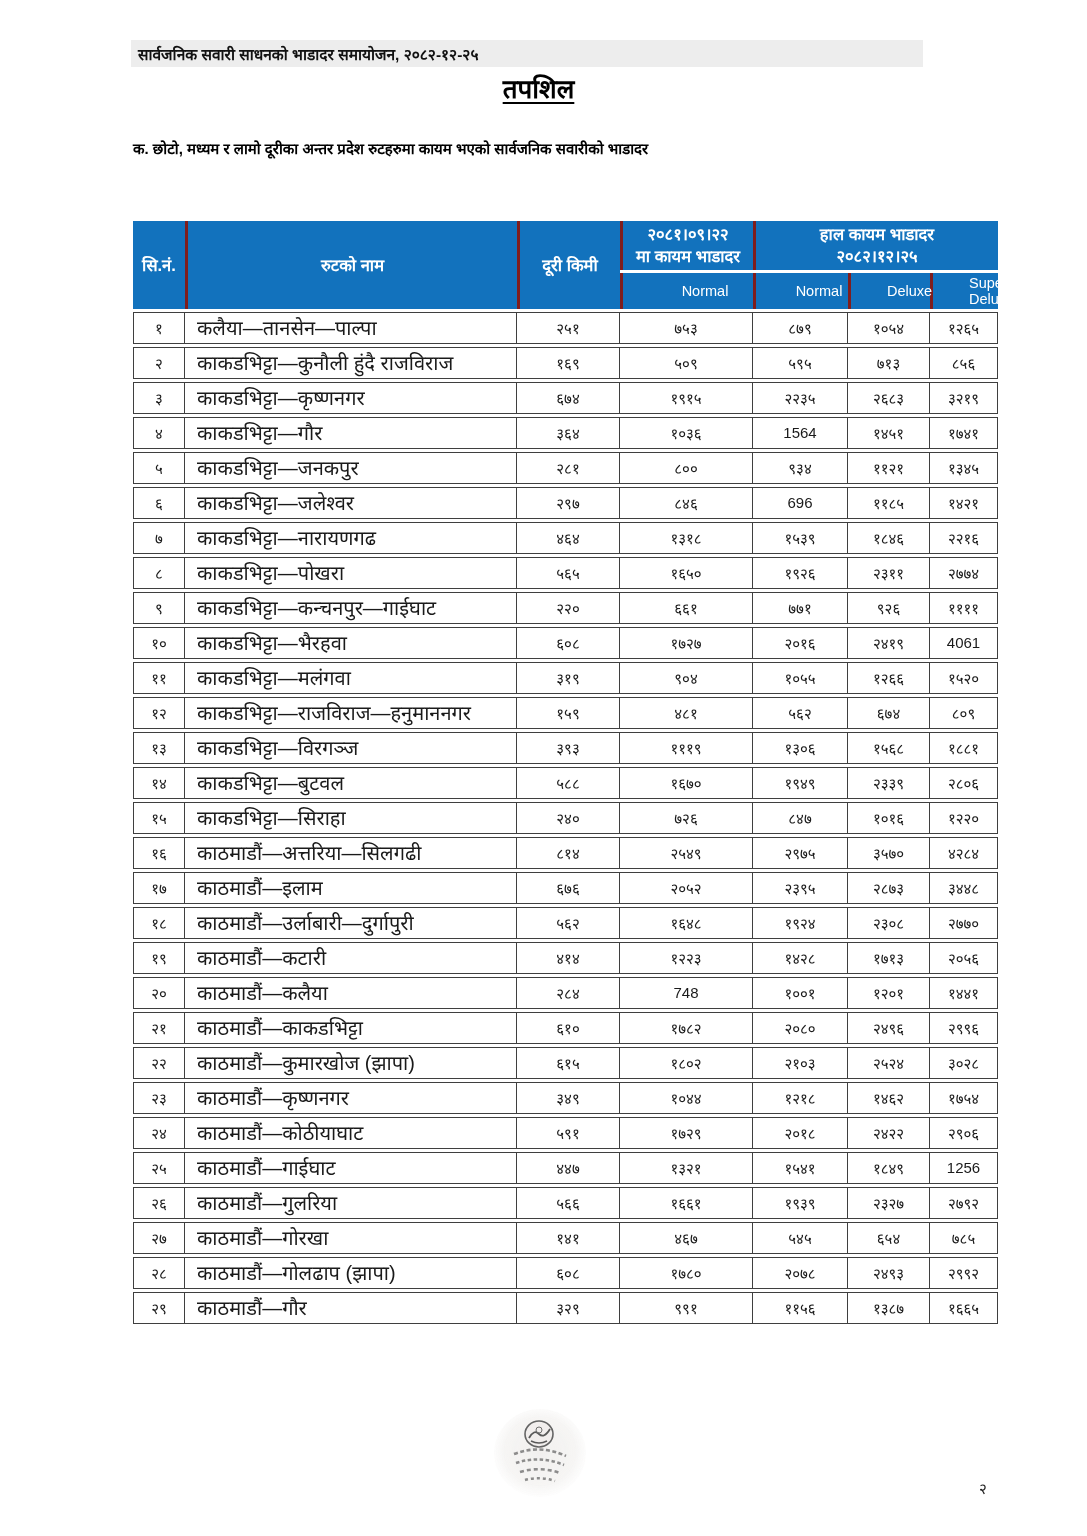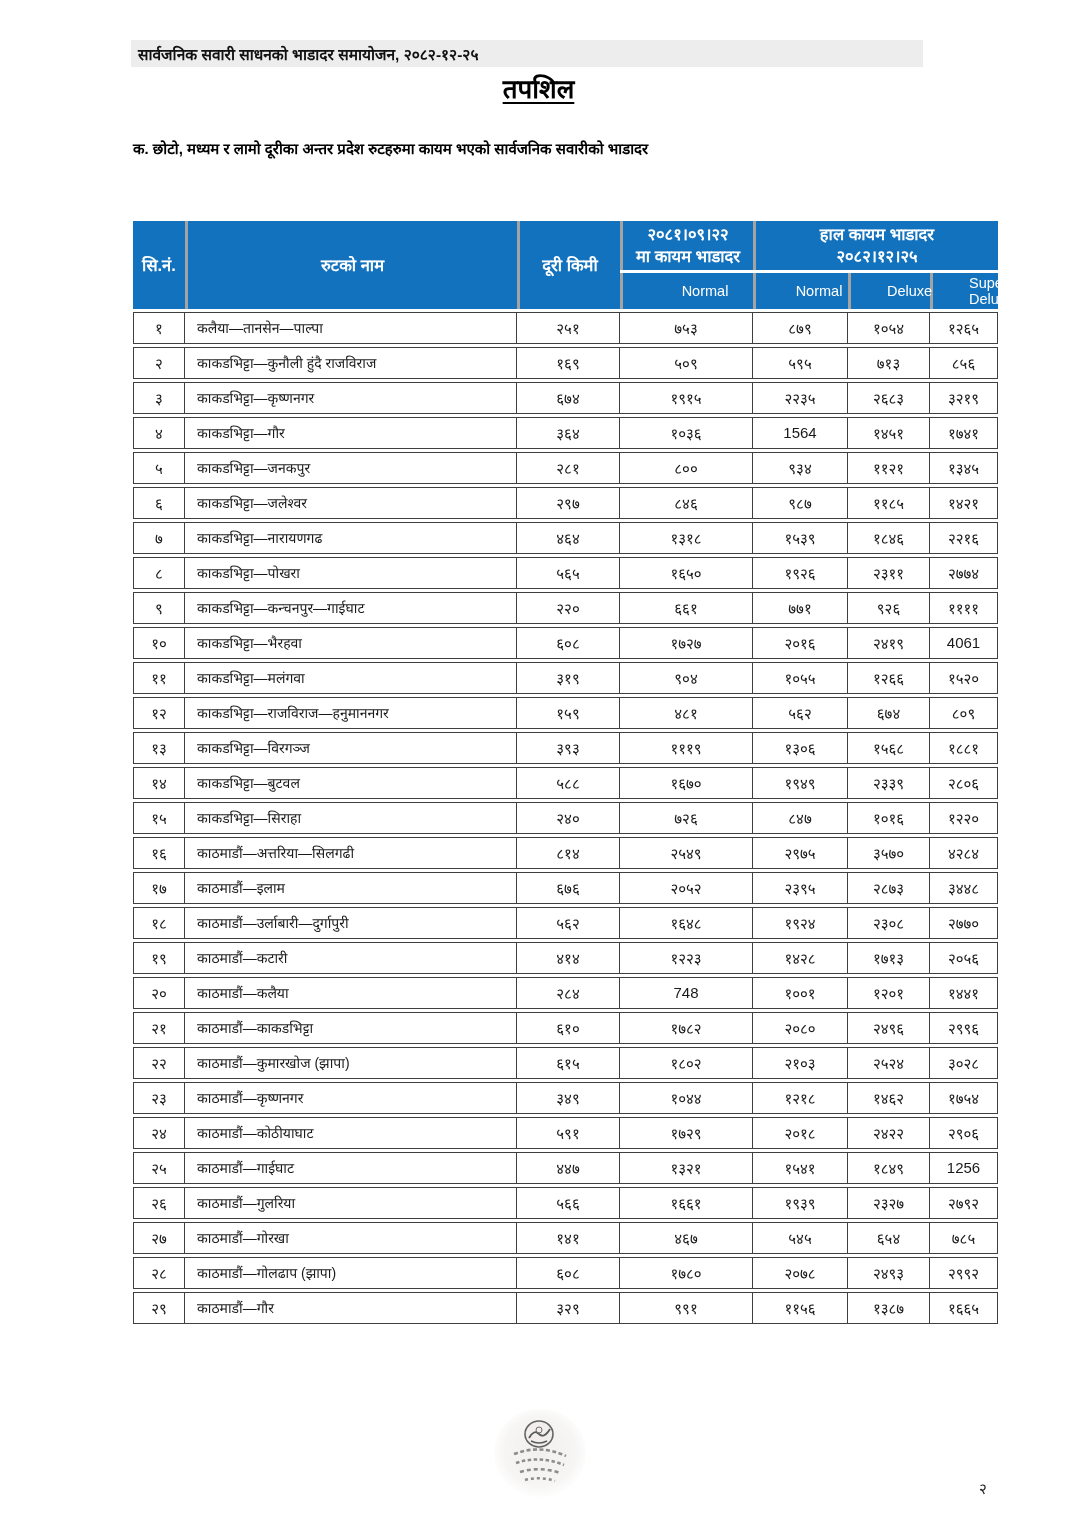--- a/index.html
+++ b/index.html
@@ -29,29 +29,29 @@
     position:absolute; left:133px; top:218px; width:865px;
     table-layout:fixed; border-collapse:separate; border-spacing:0 3px;
   }
   thead th {
     background:var(--header-blue,#1272bd); color:#ffffff; font-weight:bold;
     text-align:center; vertical-align:middle; padding:2px 2px; box-sizing:border-box;
   }
   thead tr.h1 th { height:46px; font-size:16.5px; }
   thead tr.h2 th { height:32px; font-size:14.5px; font-weight:normal;padding-left:36px; }
   thead th.rspan { height:84px; }
-  thead th.wsep { border-left:3px solid #a3a3a3; }
+  thead th.wsep { border-left:3px solid #7f1d1d; }
   thead .two-line div { line-height:1.35; }
   tbody td {
     background:#ffffff; height:32px; box-sizing:border-box;
     border:1px solid #3f3f3f; border-left:none;
     font-size:15px; text-align:center; vertical-align:middle; padding:1px 4px;
   }
   tbody td:first-child { border-left:1px solid #3f3f3f; }
-  tbody td.route { text-align:left; padding-left:12px; font-size:14px; }
+  tbody td.route { text-align:left; padding-left:12px; font-size:20px; }
   .stamp {
     position:absolute; left:492px; top:1408px; width:96px; height:92px;
     opacity:0.85;
   }
   .pagenum {
     position:absolute; left:968px; top:1478px; width:30px;
     font-size:15px; color:#222; text-align:center;
   }
 </style>
 </head>
@@ -144,21 +144,21 @@
       <td>८००</td>
       <td>९३४</td>
       <td>११२१</td>
       <td>१३४५</td>
     </tr>
         <tr>
       <td>६</td>
       <td class="route">काकडभिट्टा—जलेश्वर</td>
       <td>२९७</td>
       <td>८४६</td>
-      <td>९८७</td>
+      <td>696</td>
       <td>११८५</td>
       <td>१४२१</td>
     </tr>
         <tr>
       <td>७</td>
       <td class="route">काकडभिट्टा—नारायणगढ</td>
       <td>४६४</td>
       <td>१३१८</td>
       <td>१५३९</td>
       <td>१८४६</td>

